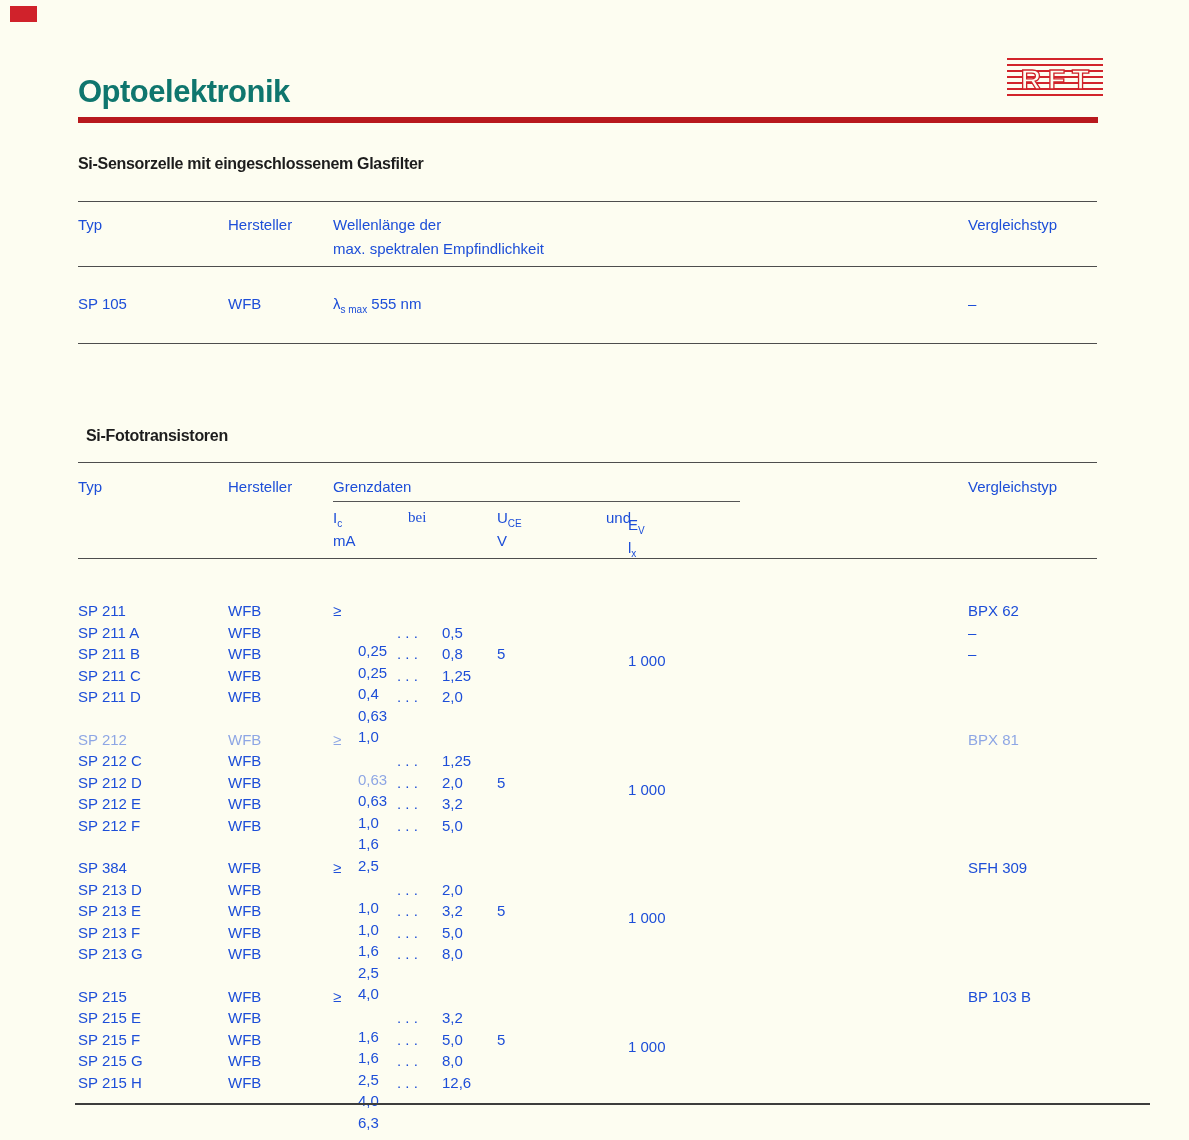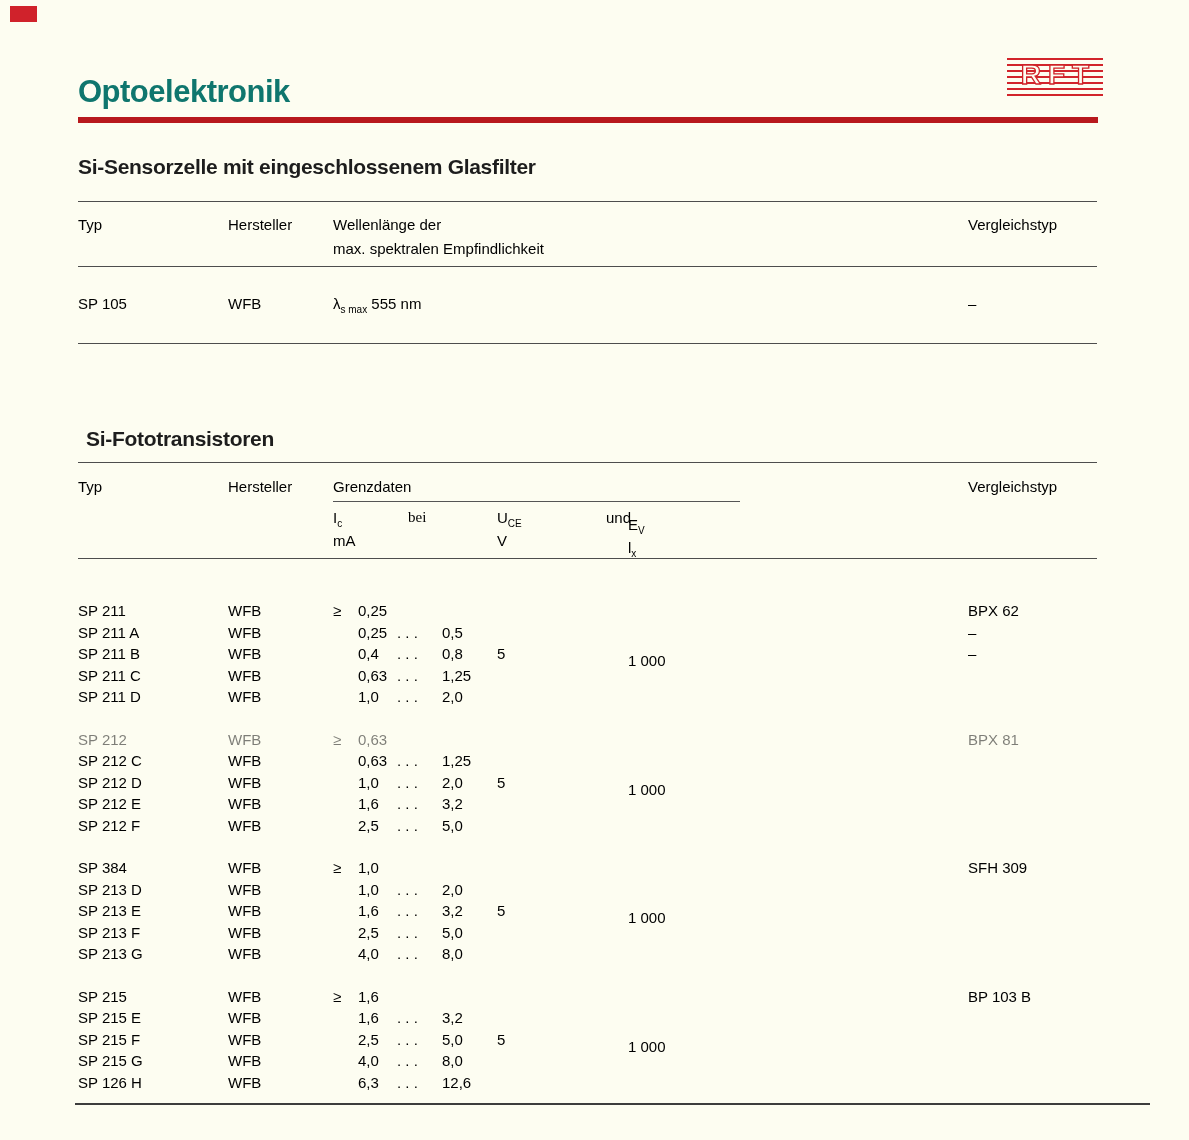--- a/index.html
+++ b/index.html
@@ -17,44 +17,44 @@
   #corner-tab { left:10px; top:6px; width:27px; height:16px; background:#d0222b; }
 
   
   #page-title { left:78px; top:74px; font-size:31px; font-weight:bold; letter-spacing:-0.5px; color:#0f766e; }
   #title-rule { left:78px; top:117px; width:1020px; height:6px; background:#b8191d; }
 
   
   #rft-logo {
     left:1007px; top:54px; width:96px; height:42px;
     background:repeating-linear-gradient(to bottom, transparent 0 4px, #d2242b 4px 6px);
-    display:flex; align-items:center; justify-content:center;
+    display:flex; align-items:flex-end; justify-content:center;
   }
   #rft-logo span {
     font-size:28px; font-weight:bold; letter-spacing:7px; padding-left:7px;
     color:#fdfdf1; -webkit-text-stroke:1.3px #cf2128;
   }
 
   
-  .section-heading { font-size:21px; font-weight:bold; letter-spacing:-0.3px; color:#1d1d1d; }
+  .section-heading { font-size:16px; font-weight:bold; letter-spacing:-0.3px; color:#1d1d1d; }
   #s1-heading { left:78px; top:155px; }
   #s2-heading { left:78px; top:419px; }
 
   
-  .tbl { left:78px; width:1019px; font-size:15px; color:#000000; }
+  .tbl { left:78px; width:1019px; font-size:15px; color:#1d4ed8; }
   .rule-t { border-top:1.5px solid #4d4d4d; }
   .rule-b { border-bottom:1.5px solid #4d4d4d; }
   .cell { position:absolute; white-space:pre; line-height:21px; }
   sub { font-size:10px; letter-spacing:0; }
 
   
   .c-typ  { left:0; }
   .c-her  { left:150px; }
   .c-ge   { left:255px; }
-  .c-lo   { left:280px; }
+  .c-lo   { left:280px;margin-top:40px; }
   .c-dots { left:319px; }
   .c-hi   { left:364px; }
   .c-uce  { left:419px; }
   .c-ev   { left:550px;margin-top:7px; }
   .c-ver  { left:890px; }
   .x-grenz{ left:255px; }
   .x-bei  { left:330px;font-family:Liberation Serif, serif; }
   .x-und  { left:497px;margin-left:31px; }
 
   
@@ -347,21 +347,21 @@
         <span class="cell c-her">WFB</span>
         <span class="cell c-ge"></span>
         <span class="cell c-lo">4,0</span>
         <span class="cell c-dots">. . .</span>
         <span class="cell c-hi">8,0</span>
         <span class="cell c-uce"></span>
         <span class="cell c-ev"></span>
         <span class="cell c-ver"></span>
       </div>
       <div class="t2-row">
-        <span class="cell c-typ">SP 126 H</span>
+        <span class="cell c-typ">SP 215 H</span>
         <span class="cell c-her">WFB</span>
         <span class="cell c-ge"></span>
         <span class="cell c-lo">6,3</span>
         <span class="cell c-dots">. . .</span>
         <span class="cell c-hi">12,6</span>
         <span class="cell c-uce"></span>
         <span class="cell c-ev"></span>
         <span class="cell c-ver"></span>
       </div>
     </div>

